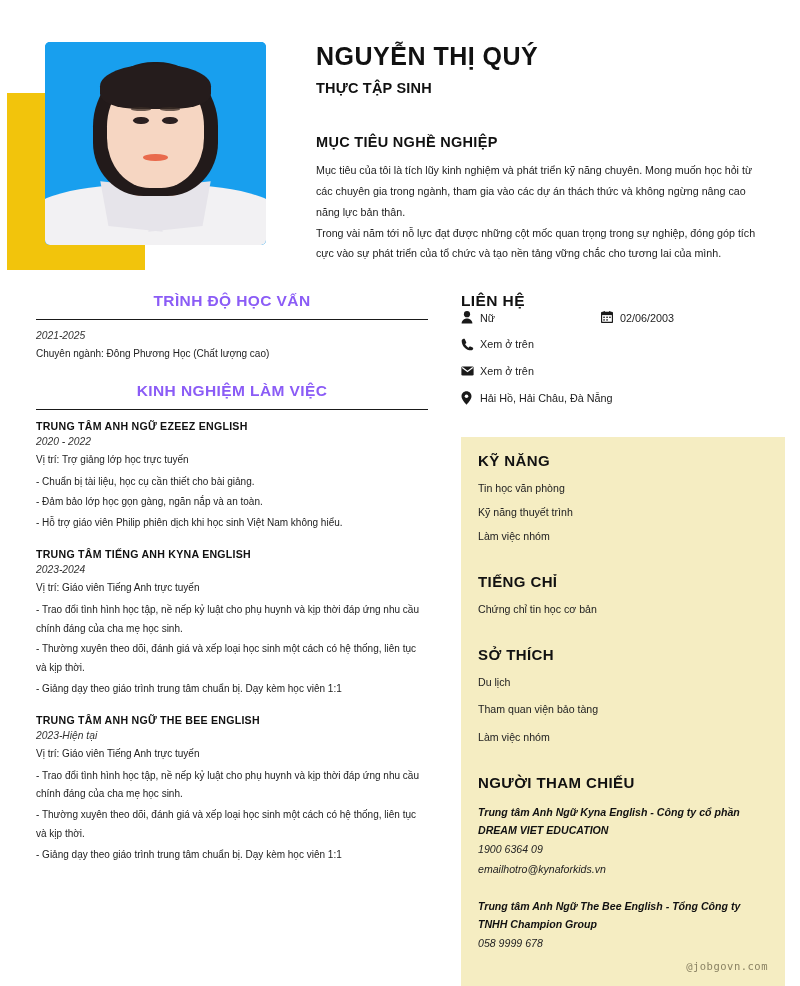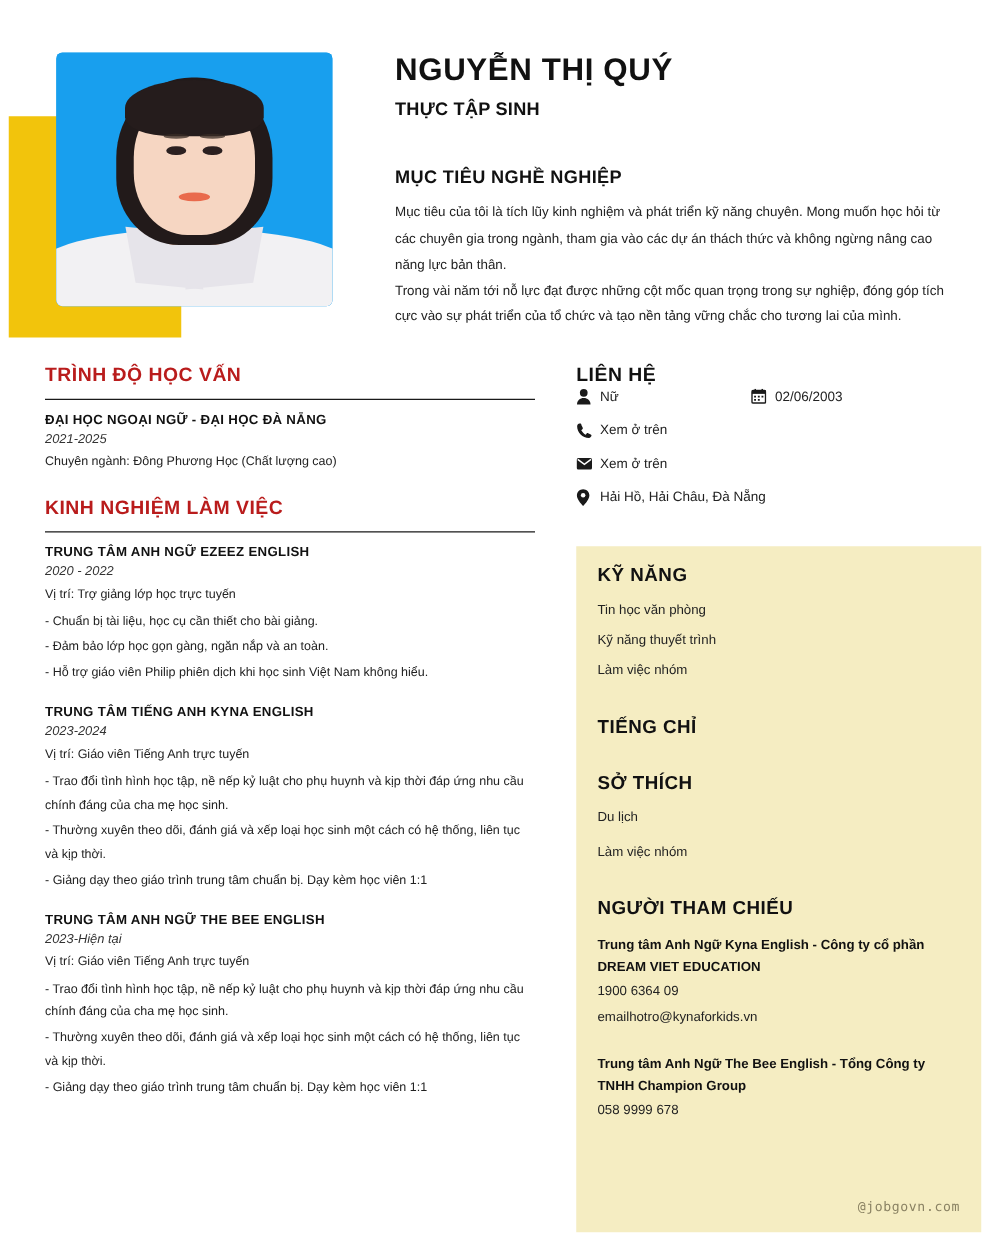--- a/index.html
+++ b/index.html
@@ -101,22 +101,23 @@
     font-size: 14.5px; font-weight: 700; letter-spacing: .3px;
     margin-bottom: 10px; color: #111;
   }
   #objective p {
     font-size: 10.7px; line-height: 1.95; color: #222; text-align: left;
   }
 
   
   #left-col { position: absolute; left: 36px; top: 292px; width: 392px; z-index: 2; }
   .sec-title {
-    font-size: 15.5px; font-weight: 700; letter-spacing: .4px; color: #b91c1c;
+    font-size: 15.5px; font-weight: 700; letter-spacing: .4px; color: #8b5cf6;
     padding-bottom: 9px;
+    text-align: center;
   }
   .sec-rule { border-bottom: 1.4px solid #1a1a1a; margin-bottom: 10px; }
   .entry { margin-bottom: 15px; }
   .entry-org {
     font-size: 10.6px; font-weight: 700; letter-spacing: .25px;
     color: #111; margin-bottom: 4px;
   }
   .entry-date {
     font-size: 10.3px; font-style: italic; color: #333; margin-bottom: 4px;
   }
@@ -156,21 +157,21 @@
   #side-content {
     position: absolute; left: 478px; top: 452px; width: 296px; z-index: 2;
   }
   .side-h {
     font-size: 15px; font-weight: 700; letter-spacing: .4px; color: #111;
     margin-bottom: 12px;
   }
   .side-h.gap { margin-top: 28px; }
   .side-item { font-size: 10.6px; color: #222; margin-bottom: 8px; line-height: 1.5; }
   .side-item.loose { margin-bottom: 12px; }
-  .ref-block { margin-bottom: 18px; }
+  .ref-block { margin-bottom: 18px; font-style: italic; }
   .ref-name {
     font-size: 10.6px; font-weight: 700; color: #111; line-height: 1.7;
   }
   .ref-line { font-size: 10.6px; color: #222; line-height: 1.9; }
 
   #watermark {
     position: absolute; right: 32px; bottom: 14px;
     font-family: "DejaVu Sans Mono", monospace;
     font-size: 10.5px; color: #8a8263; letter-spacing: .5px;
     z-index: 3;
@@ -212,21 +213,20 @@
       <p>Trong vài năm tới nỗ lực đạt được những cột mốc quan trọng trong sự nghiệp, đóng góp tích cực vào sự phát triển của tổ chức và tạo nền tảng vững chắc cho tương lai của mình.</p>
     </div>
   </div>
 
   <div id="left-col">
 
     <div class="sec-title">TRÌNH ĐỘ HỌC VẤN</div>
     <div class="sec-rule"></div>
 
     <div class="entry">
-      <div class="entry-org">ĐẠI HỌC NGOẠI NGỮ - ĐẠI HỌC ĐÀ NẴNG</div>
       <div class="entry-date">2021-2025</div>
       <div class="entry-line">Chuyên ngành: Đông Phương Học (Chất lượng cao)</div>
     </div>
 
     <div class="sec-title" id="exp-title">KINH NGHIỆM LÀM VIỆC</div>
     <div class="sec-rule"></div>
 
     <div class="entry">
       <div class="entry-org">TRUNG TÂM ANH NGỮ EZEEZ ENGLISH</div>
       <div class="entry-date">2020 - 2022</div>
@@ -325,23 +325,25 @@
   <div id="side-panel"></div>
 
   <div id="side-content">
 
     <div class="side-h">KỸ NĂNG</div>
     <div class="side-item">Tin học văn phòng</div>
     <div class="side-item">Kỹ năng thuyết trình</div>
     <div class="side-item">Làm việc nhóm</div>
 
     <div class="side-h gap">TIẾNG CHỈ</div>
+    <div class="side-item">Chứng chỉ tin học cơ bản</div>
 
     <div class="side-h gap">SỞ THÍCH</div>
     <div class="side-item loose">Du lịch</div>
+    <div class="side-item loose">Tham quan viện bảo tàng</div>
     <div class="side-item loose">Làm việc nhóm</div>
 
     <div class="side-h gap">NGƯỜI THAM CHIẾU</div>
 
     <div class="ref-block">
       <div class="ref-name">Trung tâm Anh Ngữ Kyna English -  Công ty cổ phần</div>
       <div class="ref-name">DREAM VIET EDUCATION</div>
       <div class="ref-line">1900 6364 09</div>
       <div class="ref-line">emailhotro@kynaforkids.vn</div>
     </div>

